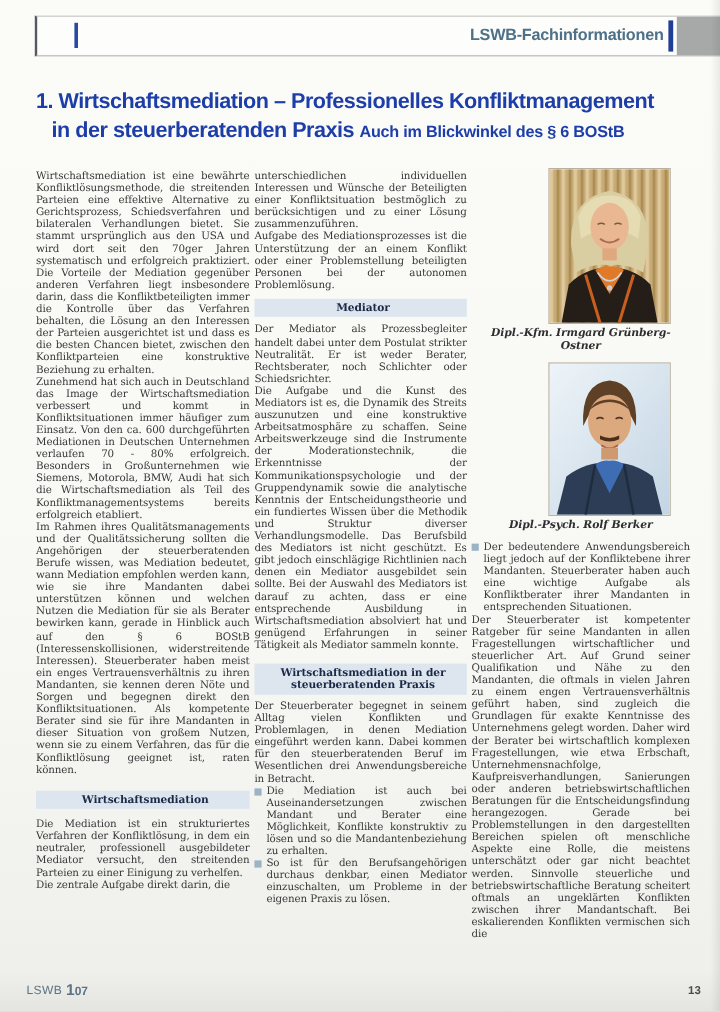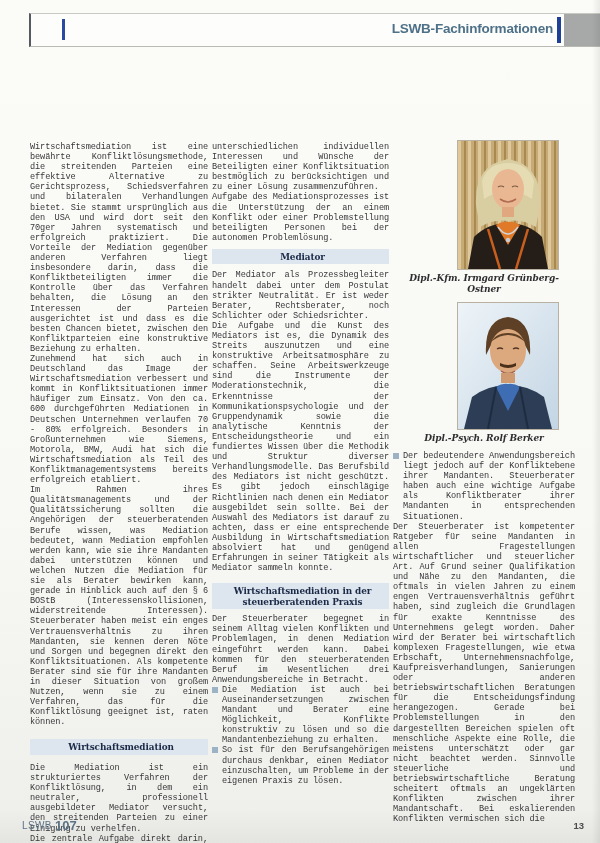--- a/index.html
+++ b/index.html
@@ -28,21 +28,21 @@
   
   .title{position:absolute;left:30px;top:72px;width:556px;
     font-family:"Liberation Sans",sans-serif;font-weight:bold;color:#1d3ea8;line-height:24px;}
   .title .t1{font-size:18px;letter-spacing:-0.4px;}
   .title .row2{padding-left:13px;}
   .title .t2{font-size:18px;letter-spacing:-0.4px;}
   .title .t3{font-size:13.5px;letter-spacing:-0.2px;}
   
   .col{position:absolute;top:142px;font-size:8.6px;line-height:10.1px;color:#38383a;
        text-align:justify;letter-spacing:-0.1px;}
-  .col p{margin:0;font-family:Liberation Mono, monospace;}
+  .col p{margin:0;}
   #col1{left:30px;width:178px;}
   #col2{left:212px;width:177px;}
   #col3{left:393px;width:182px;top:140px;}
   .sec-heading{
     background:#dde6ee;color:#1b2947;font-weight:bold;font-size:8.9px;line-height:10.5px;
     padding:3px 4px 2px 8px;margin:12px 0 8px 0;text-align:center;
   }
   #col2 .sec-heading.first{margin-top:6px;margin-bottom:6px;}
   #col2 .sec-heading.second{margin-top:10px;margin-bottom:5px;}
   .bullet-item{display:flex;gap:4px;margin:0;}
@@ -52,36 +52,43 @@
   .photo{display:block;margin:0 0 0 64px;border:1px solid #b9b2a2;}
   .caption{
     text-align:center;font-style:italic;font-weight:bold;font-size:9px;color:#2e2e30;
     margin:3px 0 7px 0;letter-spacing:-0.1px;line-height:11px;
   }
   
   .footer-left{position:absolute;left:22px;top:816px;color:#5c7386;
     font-family:"Liberation Sans",sans-serif;}
   .f-lswb{font-size:10px;font-weight:normal;letter-spacing:0.4px;vertical-align:1px;}
   .f-big{font-size:13px;font-weight:bold;margin-left:3px;}
-  .f-small{font-size:13px;font-weight:bold;}
+  .f-small{font-size:10px;font-weight:bold;}
   .footer-page{position:absolute;right:16px;top:820px;font-family:Liberation Sans, sans-serif;
     font-size:9.5px;font-weight:bold;color:#4c4c4e;}
 </style>
 </head>
 <body>
 
 <div class="page">
 
   <div class="hdr">
     <span class="hdr-tick"></span>
     <span class="hdr-label">LSWB-Fachinformationen</span>
     <span class="hdr-bar"></span>
     <span class="hdr-gray"></span>
   </div>
 
+  <div class="title">
+    <div class="t1">1. Wirtschaftsmediation – Professionelles Konfliktmanagement</div>
+    <div class="row2">
+      <span class="t2">in der steuerberatenden Praxis</span>
+      <span class="t3">Auch im Blickwinkel des § 6 BOStB</span>
+    </div>
+  </div>
 
   <div class="col" id="col1">
     <p>Wirtschaftsmediation ist eine bewährte Konfliktlösungsmethode, die streitenden Parteien eine effektive Alternative zu Gerichtsprozess, Schiedsverfahren und bilateralen Verhandlungen bietet. Sie stammt ursprünglich aus den USA und wird dort seit den 70ger Jahren systematisch und erfolgreich praktiziert. Die Vorteile der Mediation gegenüber anderen Verfahren liegt insbesondere darin, dass die Konfliktbeteiligten immer die Kontrolle über das Verfahren behalten, die Lösung an den Interessen der Parteien ausgerichtet ist und dass es die besten Chancen bietet, zwischen den Konfliktparteien eine konstruktive Beziehung zu erhalten.</p>
     <p>Zunehmend hat sich auch in Deutschland das Image der Wirtschaftsmediation verbessert und kommt in Konfliktsituationen immer häufiger zum Einsatz. Von den ca. 600 durchgeführten Mediationen in Deutschen Unternehmen verlaufen 70 - 80% erfolgreich. Besonders in Großunternehmen wie Siemens, Motorola, BMW, Audi hat sich die Wirtschaftsmediation als Teil des Konfliktmanagementsystems bereits erfolgreich etabliert.</p>
     <p>Im Rahmen ihres Qualitätsmanagements und der Qualitätssicherung sollten die Angehörigen der steuerberatenden Berufe wissen, was Mediation bedeutet, wann Mediation empfohlen werden kann, wie sie ihre Mandanten dabei unterstützen können und welchen Nutzen die Mediation für sie als Berater bewirken kann, gerade in Hinblick auch auf den § 6 BOStB (Interessenskollisionen, widerstreitende Interessen). Steuerberater haben meist ein enges Vertrauensverhältnis zu ihren Mandanten, sie kennen deren Nöte und Sorgen und begegnen direkt den Konfliktsituationen. Als kompetente Berater sind sie für ihre Mandanten in dieser Situation von großem Nutzen, wenn sie zu einem Verfahren, das für die Konfliktlösung geeignet ist, raten können.</p>
     <div class="sec-heading">Wirtschaftsmediation</div>
     <p>Die Mediation ist ein strukturiertes Verfahren der Konfliktlösung, in dem ein neutraler, professionell ausgebildeter Mediator versucht, den streitenden Parteien zu einer Einigung zu verhelfen.</p>
     <p>Die zentrale Aufgabe direkt darin, die</p>
   </div>
 

